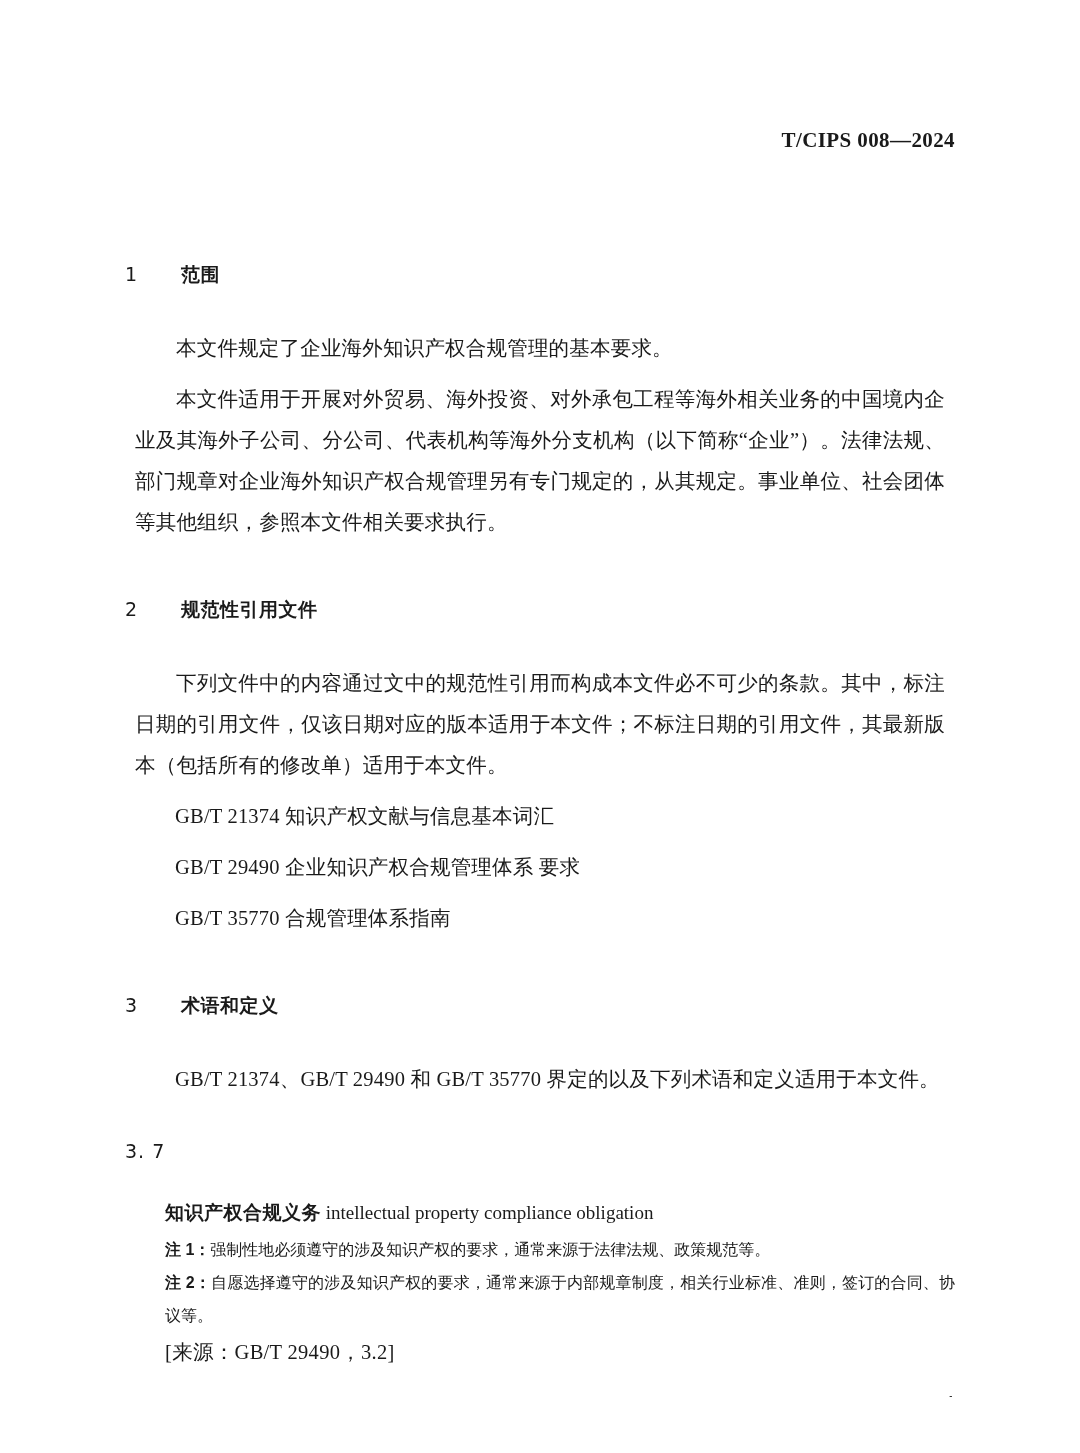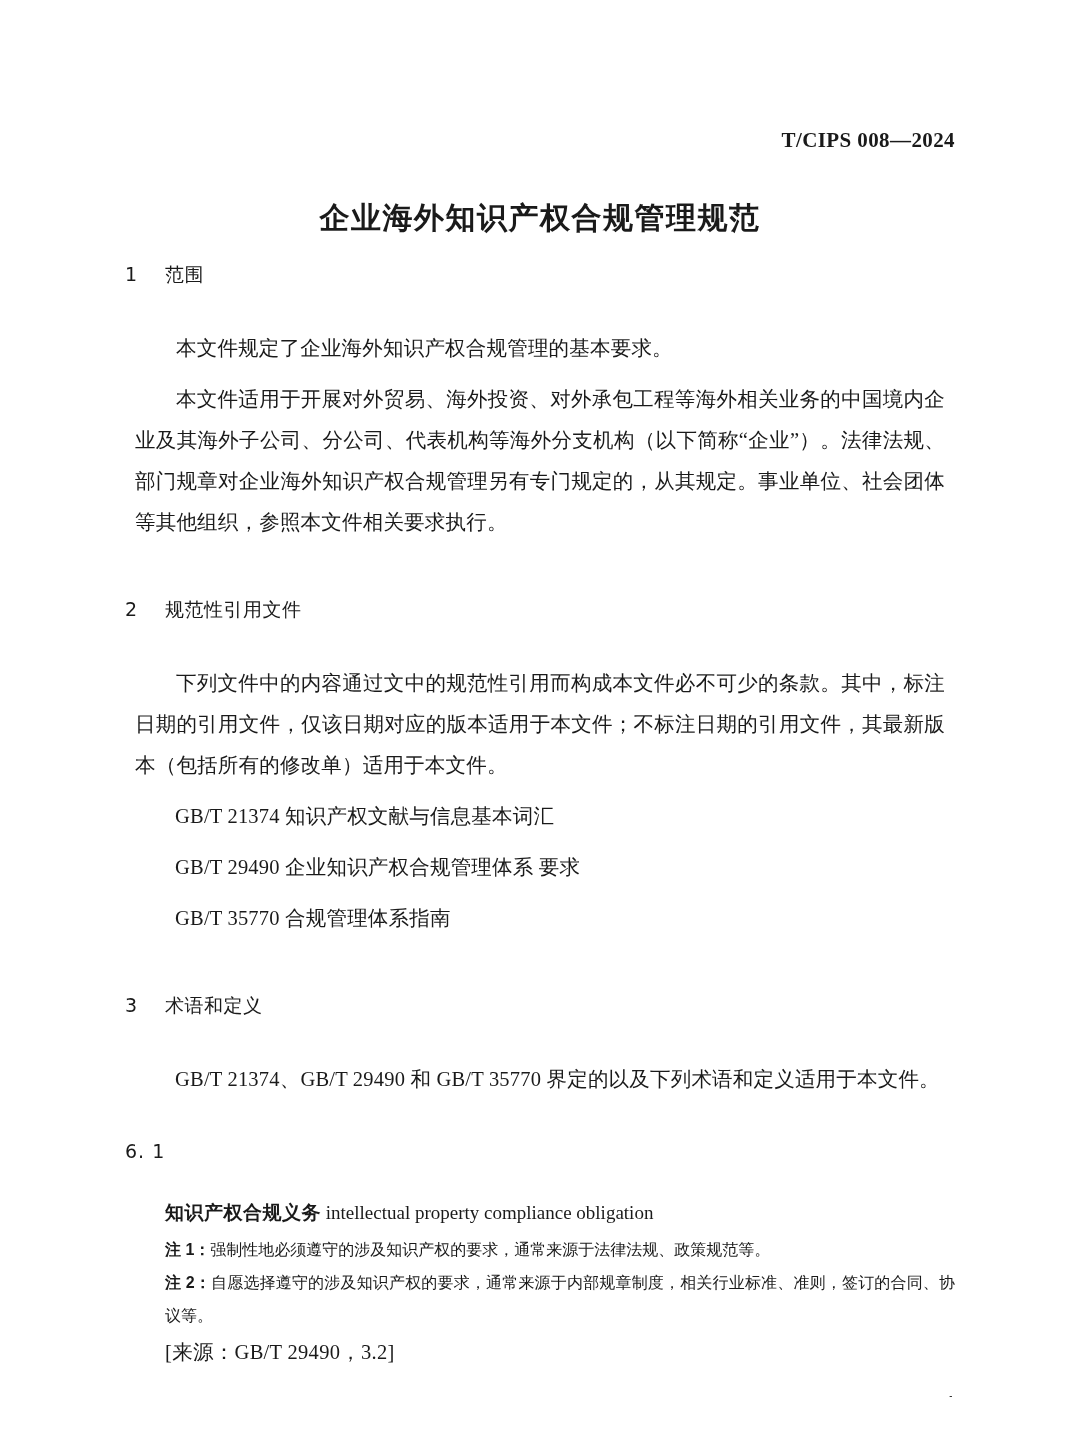--- a/index.html
+++ b/index.html
@@ -68,21 +68,22 @@
     font-weight: bold;
     font-size: 19px;
     letter-spacing: 0.5px;
   }
   .clause-head .num {
     width: 40px;
     flex: 0 0 40px;
     font-weight: normal;
   }
   .clause-head .txt {
-    font-weight: normal;
+    font-weight: bold;
+    margin-left: 16px;
   }
 
   
   .subclause-num {
     font-family: "DejaVu Sans", "Liberation Sans", sans-serif;
     font-size: 19px;
     letter-spacing: 1px;
   }
 
   
@@ -150,21 +151,20 @@
   }
 </style>
 </head>
 <body>
 
 <div id="page">
   <div class="content">
 
     <div class="doc-header">T/CIPS 008—2024</div>
 
-    <h1 class="doc-title">企业海外知识产权合规管理规范</h1>
 
     <div class="body-flow">
 
       <div class="clause-head">
         <span class="num">1</span>
         <span class="txt">范围</span>
       </div>
       <div class="gap-md"></div>
       <p class="para indent2">本文件规定了企业海外知识产权合规管理的基本要求。</p>
       <p class="para indent2">本文件适用于开展对外贸易、海外投资、对外承包工程等海外相关业务的中国境内企业及其海外子公司、分公司、代表机构等海外分支机构（以下简称“企业”）。法律法规、部门规章对企业海外知识产权合规管理另有专门规定的，从其规定。事业单位、社会团体等其他组织，参照本文件相关要求执行。</p>
@@ -185,21 +185,21 @@
 
       <div class="clause-head">
         <span class="num">3</span>
         <span class="txt">术语和定义</span>
       </div>
       <div class="gap-md"></div>
       <p class="para indent1">GB/T 21374、GB/T 29490 和 GB/T 35770 界定的以及下列术语和定义适用于本文件。</p>
 
       <div class="gap-md"></div>
 
-      <div class="subclause-num">6. 1</div>
+      <div class="subclause-num">3. 7</div>
       <div class="gap-md"></div>
       <p class="term-line">
         <span class="term-cn">知识产权合规义务</span><span class="term-en"> </span><span class="term-en">intellectual property compliance obligation</span>
       </p>
       <p class="note">
         <span class="note-label">注 1：</span><span>强制性地必须遵守的涉及知识产权的要求，通常来源于法律法规、政策规范等。</span>
       </p>
       <p class="note">
         <span class="note-label">注 2：</span><span>自愿选择遵守的涉及知识产权的要求，通常来源于内部规章制度，相关行业标准、准则，签订的合同、协议等。</span>
       </p>

